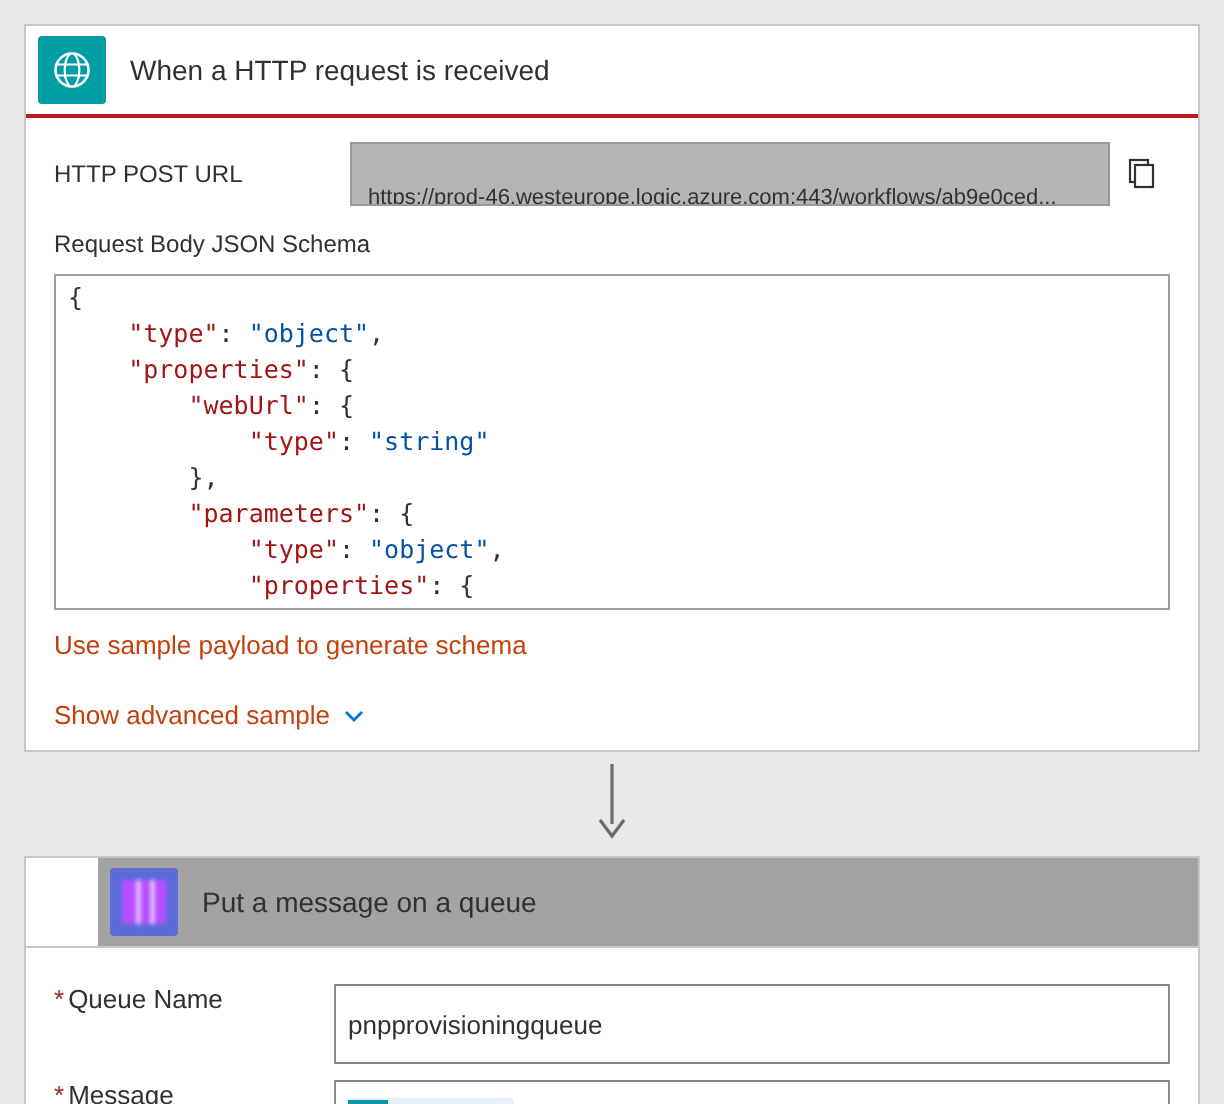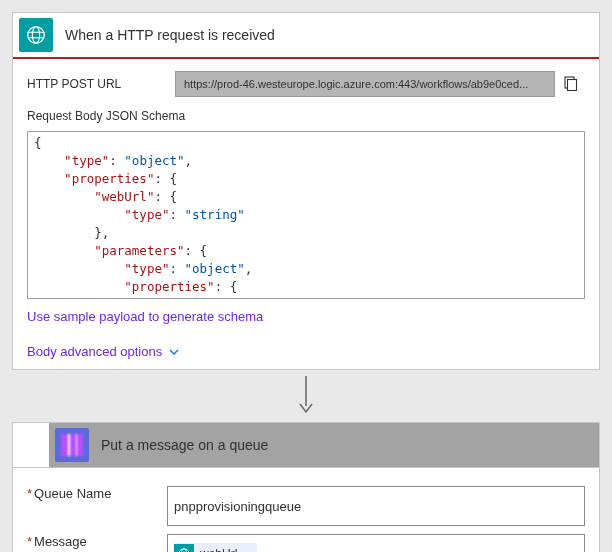--- a/index.html
+++ b/index.html
@@ -8,30 +8,30 @@
     .card { background: #fff; border: 1px solid #c8c6c4; margin: 12px; }
     .card-header { display: flex; align-items: center; height: 44px; padding-left: 6px; }
     .card-header .icon-box { width: 34px; height: 34px; display: flex; align-items: center; justify-content: center; flex-shrink: 0; border-radius: 2px; }
     .card-header .title { padding-left: 12px; font-size: 14px; color: #323130; }
 
     .http-card .icon-box { background: #009da5; }
     .http-card .card-body { padding: 12px 14px 10px 14px; border-top: 2px solid #b91c1c; }
 
     .row-url { display: flex; align-items: center; margin-bottom: 12px; }
     .url-label { width: 148px; font-size: 12px; color: #323130; }
-    .url-input { flex: 1; height: 26px; background: #b5b5b5; border: 1px solid #999; color: #323130; font-size: 11px; padding: 0 8px; line-height: 24px; overflow: hidden; white-space: nowrap; text-overflow: ellipsis; }
+    .url-input { flex: 1; height: 26px; background: #b5b5b5; border: 1px solid #999; color: #323130; font-size: 11px; padding: 15px 8px; line-height: 24px; overflow: hidden; white-space: nowrap; text-overflow: ellipsis; }
     .copy-btn { width: 30px; height: 26px; display: flex; align-items: center; justify-content: center; cursor: pointer; }
 
     .schema-label { font-size: 12px; margin-bottom: 8px; }
     .schema-box { border: 1px solid #a19f9d; height: 168px; overflow: hidden; position: relative; font-family: "Consolas", monospace; font-size: 12.5px; line-height: 18px; padding: 2px 6px; white-space: pre; color: #323130; }
     .json-key { color: #a31515; }
     .json-str { color: #0451a5; }
     .json-pun { color: #323130; }
 
-    .link { color: #6d28d9; font-size: 13px; margin-top: 10px; cursor: pointer; display: inline-flex; align-items: center; }
+    .link { color: #c2410c; font-size: 13px; margin-top: 10px; cursor: pointer; display: inline-flex; align-items: center; }
     .chev { margin-left: 6px; }
 
     .arrow-connector { display: flex; justify-content: center; height: 40px; align-items: center; margin-top: -6px; margin-bottom: -6px; }
 
     .queue-card .card-header { background: #a3a3a3; margin-left: 36px; }
     .queue-card .icon-box { background: #5b6bd8; }
     .queue-card .icon-box .qimg { width: 22px; height: 22px; background: linear-gradient(90deg, #b84fff 0 33%, #ffffff 33% 40%, #b84fff 40% 66%, #ffffff 66% 72%, #b84fff 72% 100%); filter: blur(1px); }
     .queue-card .card-body { padding: 10px 14px 14px 14px; border-top: 1px solid #c8c6c4; }
 
     .form-row { display: flex; align-items: flex-start; margin-top: 8px; }
@@ -78,21 +78,21 @@
     <span class="json-key">"properties"</span><span class="json-pun">: {</span>
         <span class="json-key">"webUrl"</span><span class="json-pun">: {</span>
             <span class="json-key">"type"</span><span class="json-pun">: </span><span class="json-str">"string"</span>
         <span class="json-pun">},</span>
         <span class="json-key">"parameters"</span><span class="json-pun">: {</span>
             <span class="json-key">"type"</span><span class="json-pun">: </span><span class="json-str">"object"</span><span class="json-pun">,</span>
             <span class="json-key">"properties"</span><span class="json-pun">: {</span></div>
     <div class="link">Use sample payload to generate schema</div>
     <div style="height:10px"></div>
     <div class="link">
-      <span>Body advanced options</span>
+      <span>Show advanced sample</span>
       <span class="chev">
         <svg width="12" height="12" viewBox="0 0 12 12">
             <path d="M2 4 L6 8 L10 4" fill="none" stroke="#0078d4" stroke-width="1.4"></path>
           </svg>
       </span>
     </div>
   </div>
 </div>
 
 <div class="arrow-connector">

